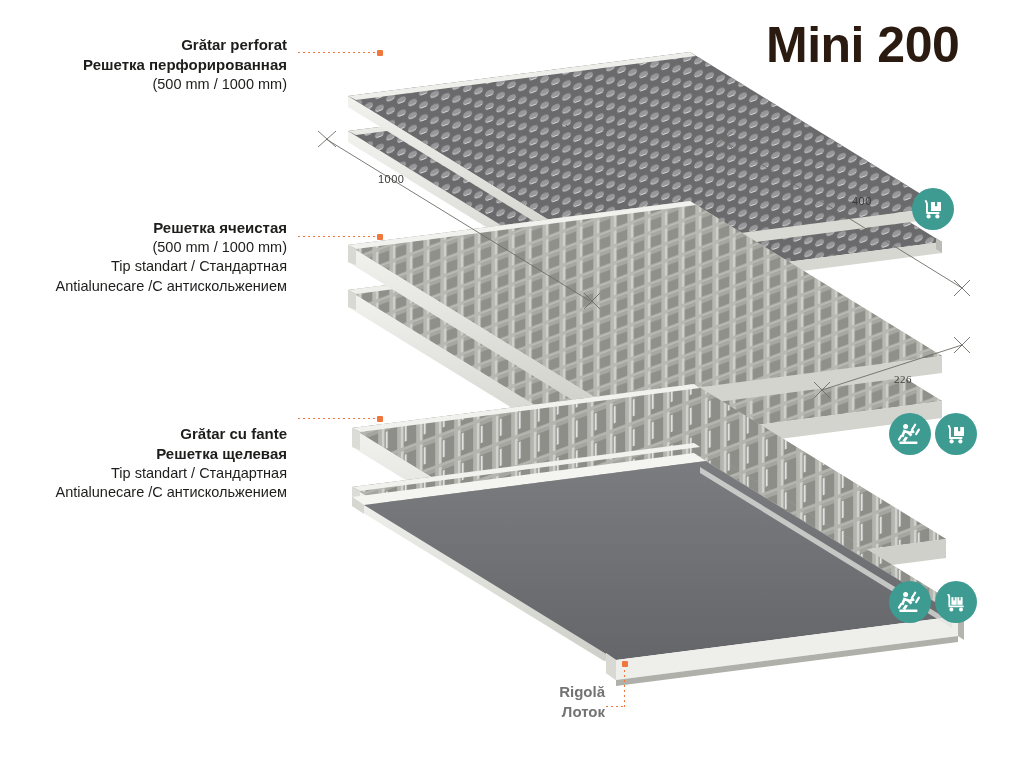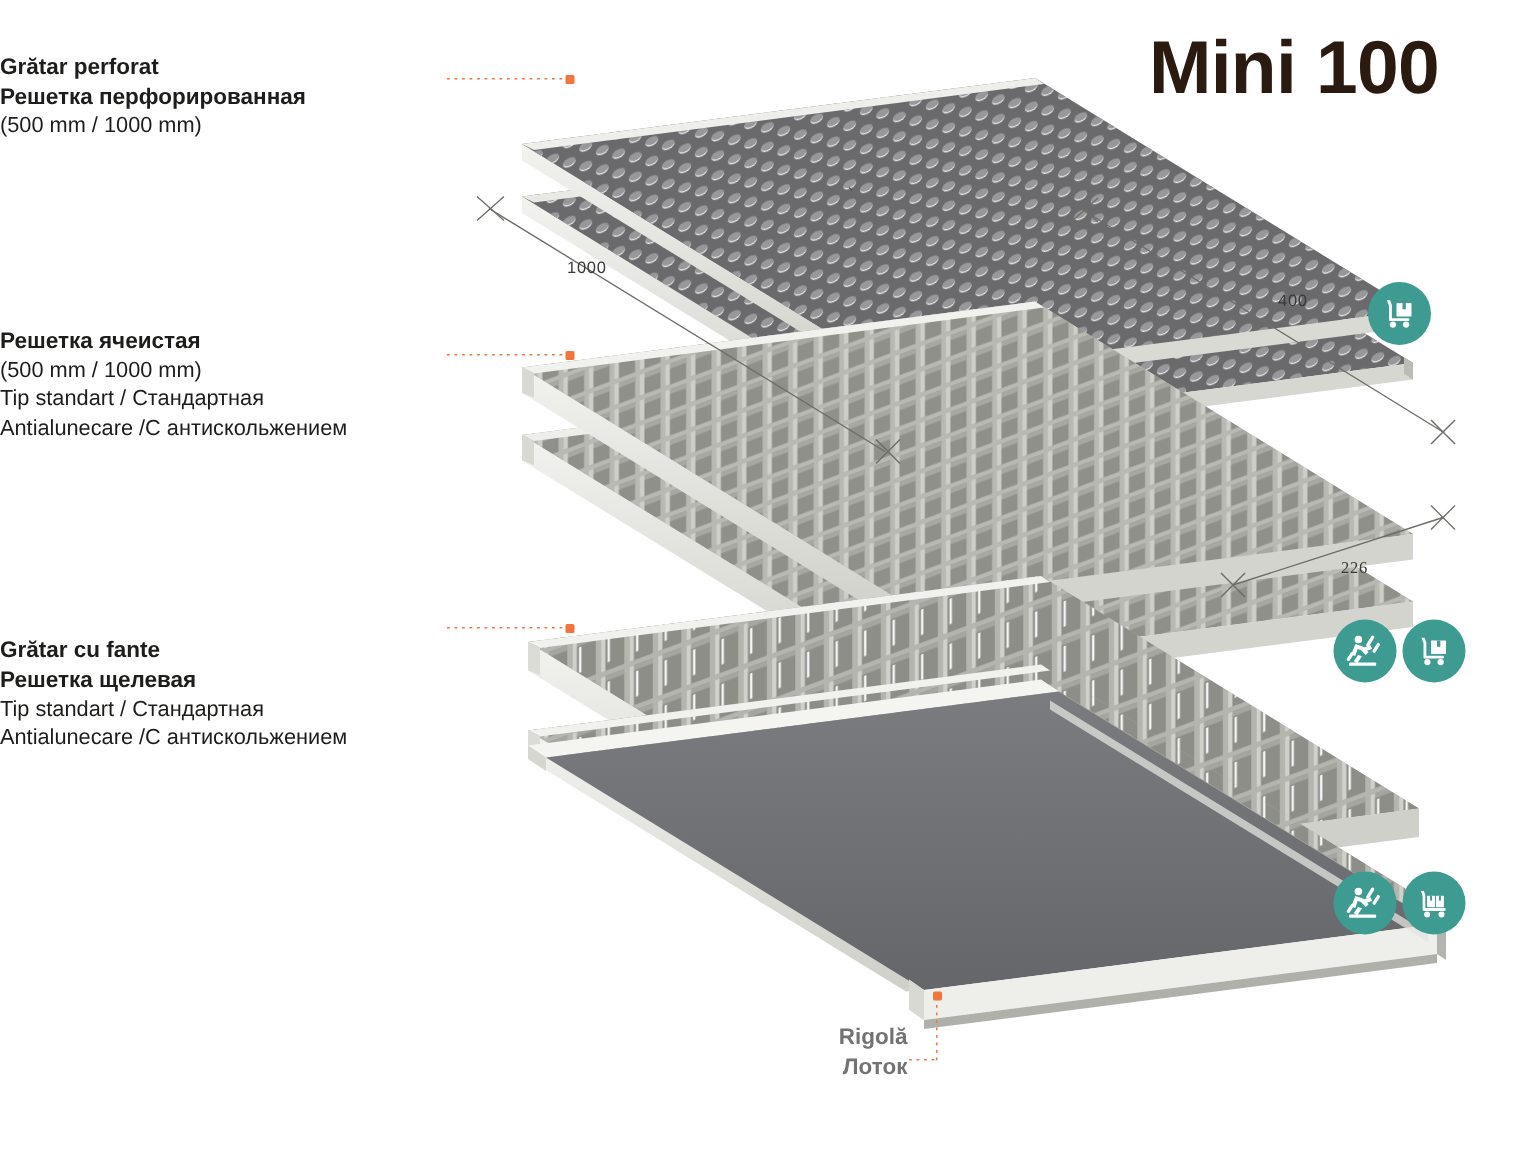--- a/index.html
+++ b/index.html
@@ -12,21 +12,21 @@
 
   
   #product-title{
     position:absolute;left:766px;top:20px;
     font-size:50px;font-weight:bold;color:#2a1a10;
     letter-spacing:-0.5px;line-height:1;
   }
 
   
   .label-block{
-    position:absolute;text-align:left;color:#1d1d1b;
+    position:absolute;text-align:right;color:#1d1d1b;
     line-height:1.33;
   }
   .label-block .l1{font-size:15px;font-weight:bold;}
   .label-block .l2{font-size:15px;font-weight:bold;}
   .label-block .l3{font-size:14.5px;font-weight:normal;}
   .label-block .l4{font-size:14.5px;font-weight:normal;}
   .label-block .l5{font-size:14.5px;font-weight:normal;}
 
   #label-perforated{left:0;top:35px;width:287px;}
   #label-mesh{left:0;top:218px;width:287px;}
@@ -235,21 +235,21 @@
       <line x1="970" y1="280" x2="954" y2="296"></line>
 
       <line x1="822" y1="390" x2="962" y2="345"></line>
       <line x1="814" y1="382" x2="830" y2="398"></line>
       <line x1="830" y1="382" x2="814" y2="398"></line>
       <line x1="954" y1="337" x2="970" y2="353"></line>
       <line x1="970" y1="337" x2="954" y2="353"></line>
     </g>
   </svg>
 
-  <div id="product-title">Mini 100</div>
+  <div id="product-title">Mini 200</div>
 
   <div class="label-block" id="label-perforated">
     <div class="l1">Grătar perforat</div>
     <div class="l2">Решетка перфорированная</div>
     <div class="l3">(500 mm / 1000 mm)</div>
   </div>
 
   <div class="label-block" id="label-mesh">
     <div class="l2">Решетка ячеистая</div>
     <div class="l3">(500 mm / 1000 mm)</div>

